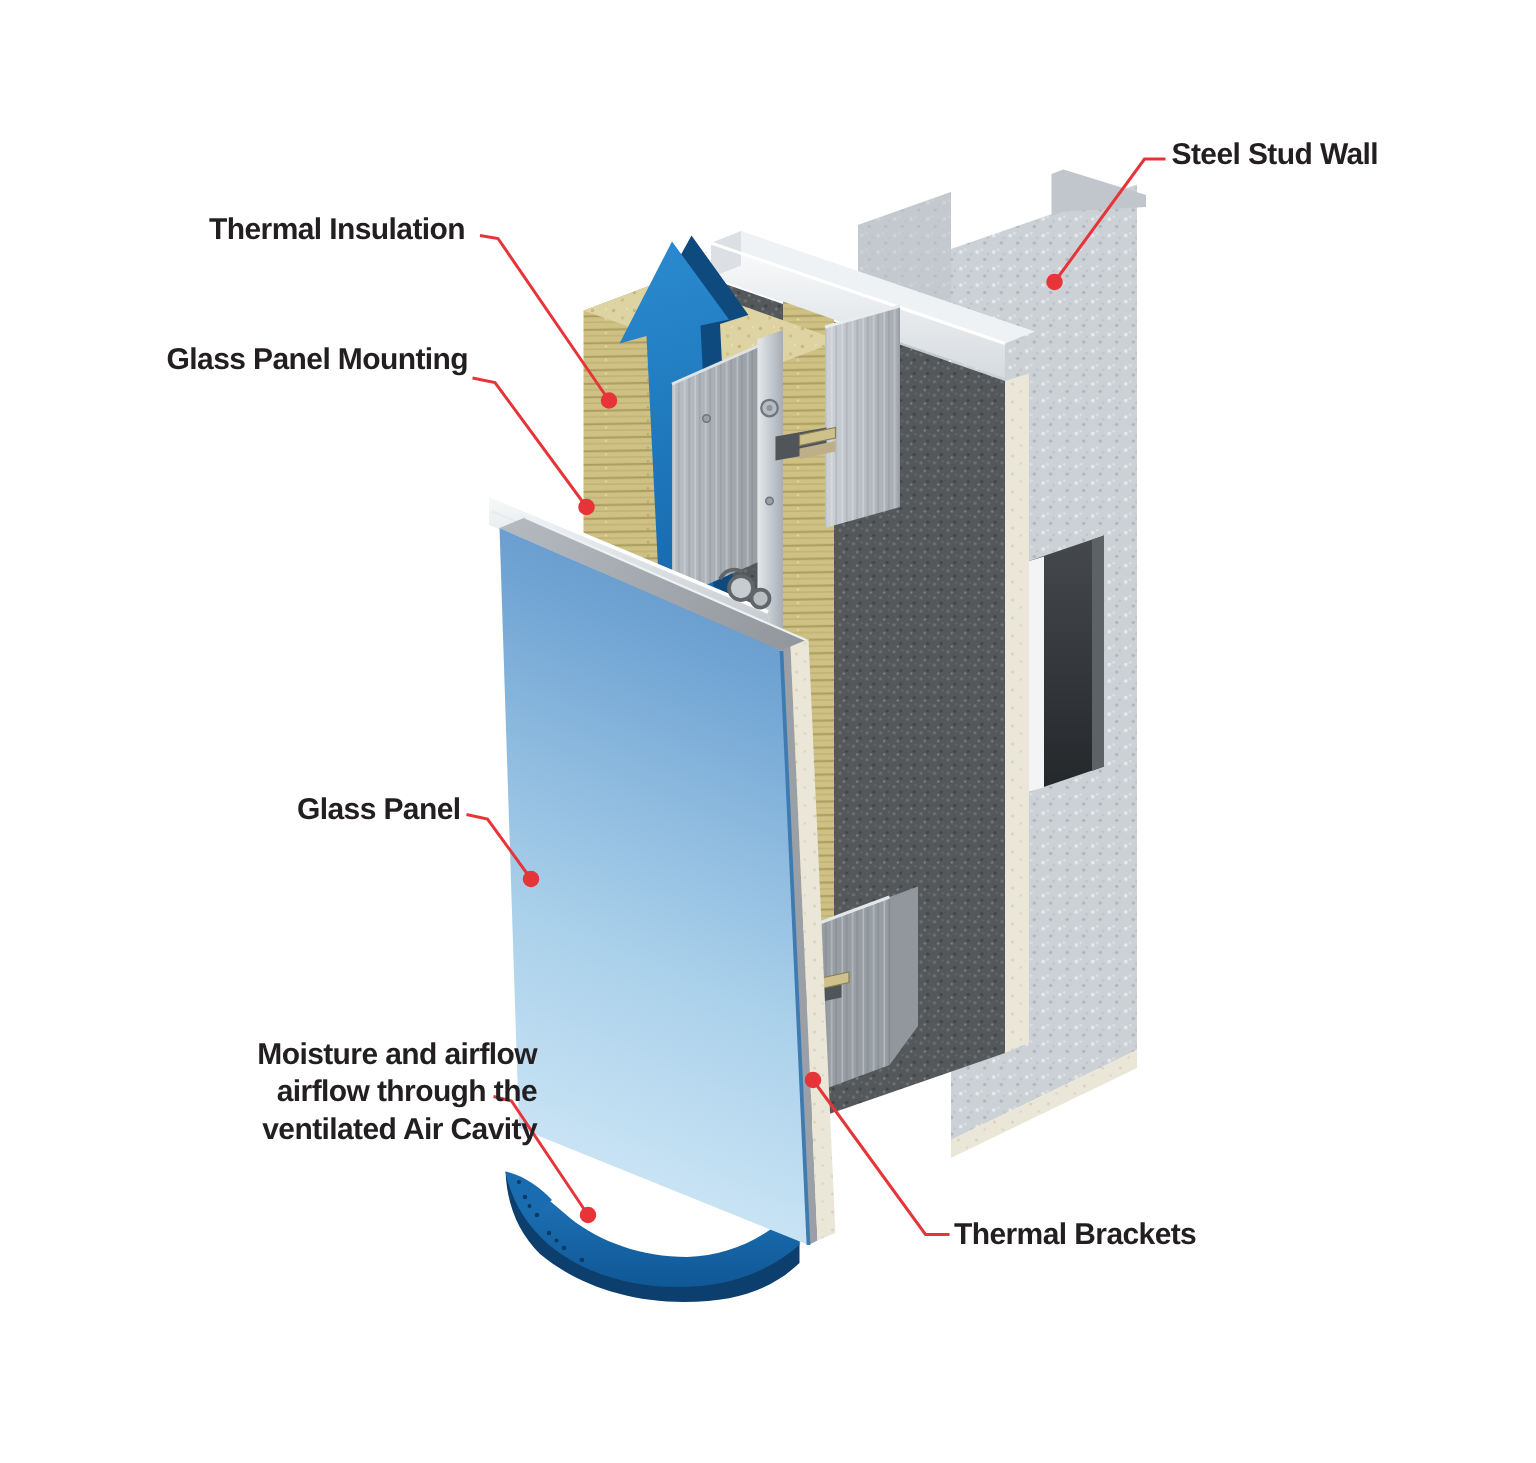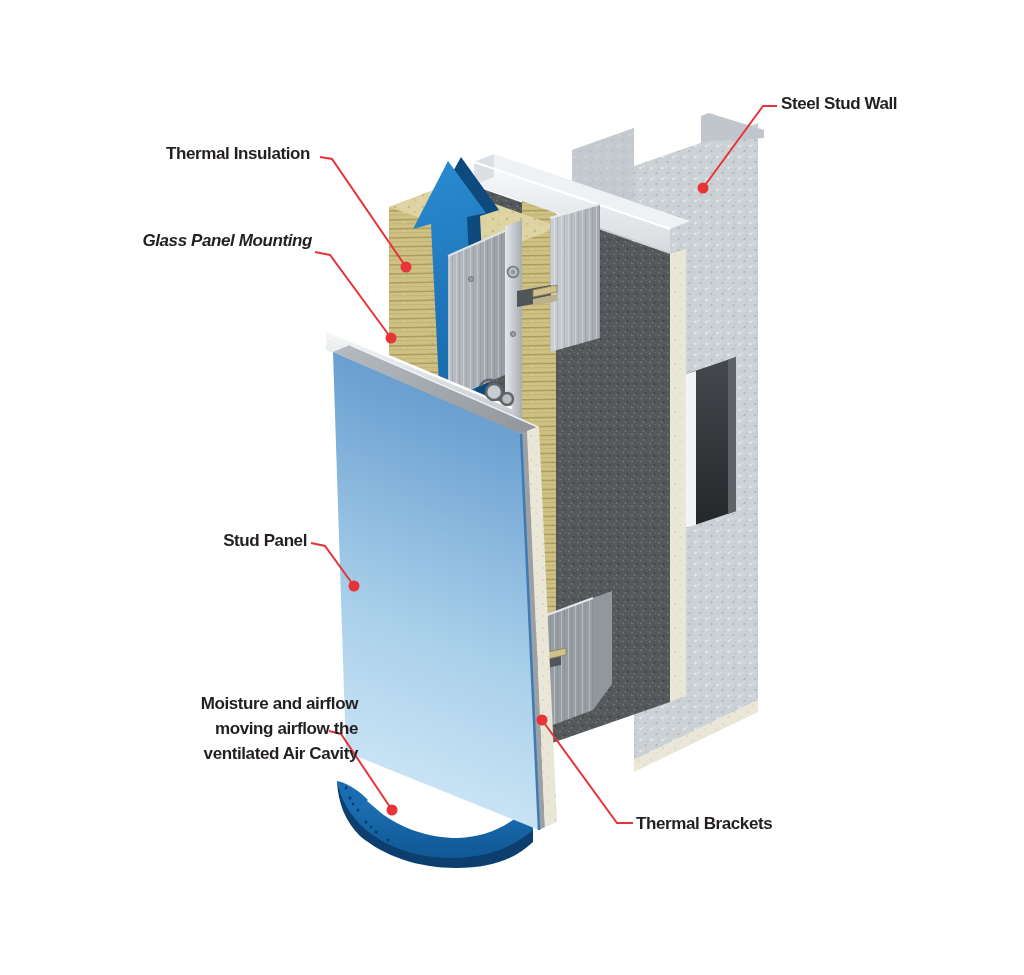--- a/index.html
+++ b/index.html
@@ -1,19 +1,19 @@
 <!DOCTYPE html>
 <html><head>
 <meta charset="utf-8">
 <style>
   html,body{margin:0;padding:0;background:#ffffff;}
   #stage{position:relative;width:1024px;height:975px;background:#ffffff;overflow:hidden;
          font-family:"Liberation Sans","DejaVu Sans",sans-serif;}
   #diagram-svg{position:absolute;left:0;top:0;}
-  .lbl{position:absolute;color:#231f20;font-weight:bold;font-size:17px;line-height:25px;
+  .lbl{position:absolute;color:#231f20;font-weight:bold;font-size:20px;line-height:25px;
        letter-spacing:-0.4px;white-space:nowrap;}
   .lbl.right{text-align:left;}
   .lbl.center{text-align:right;white-space:normal;}
 </style>
 </head>
 <body>
 
 <div id="stage">
 
 <svg id="diagram-svg" width="1024" height="975" viewBox="0 0 1024 975">
@@ -231,28 +231,28 @@
     </g>
     <g>
       <polyline points="633,823 617,823 542,720"></polyline>
       <circle cx="542" cy="720" r="5.5" fill="#e63439" stroke="none"></circle>
     </g>
   </g>
 </svg>
 
   <div class="lbl right" style="top:141px; right:714px;">Thermal Insulation</div>
 
-  <div class="lbl right" style="top:228px; right:712px;font-style:italic;">
+  <div class="lbl right" style="top:228px; right:712px;">
     <div>Glass Panel Mounting</div>
   </div>
 
   <div class="lbl" style="top:91px; left:781px;">Steel Stud Wall</div>
 
-  <div class="lbl right" style="top:528px; right:717px;">Stud Panel</div>
+  <div class="lbl right" style="top:528px; right:717px;">Glass Panel</div>
 
   <div class="lbl center" style="top:691px; left:78px; width:280px;">
     <div>Moisture and airflow</div>
-    <div>moving airflow the</div>
+    <div>airflow through the</div>
     <div>ventilated Air Cavity</div>
   </div>
 
   <div class="lbl" style="top:811px; left:636px;">Thermal Brackets</div>
 </div>
 
 </body></html>

